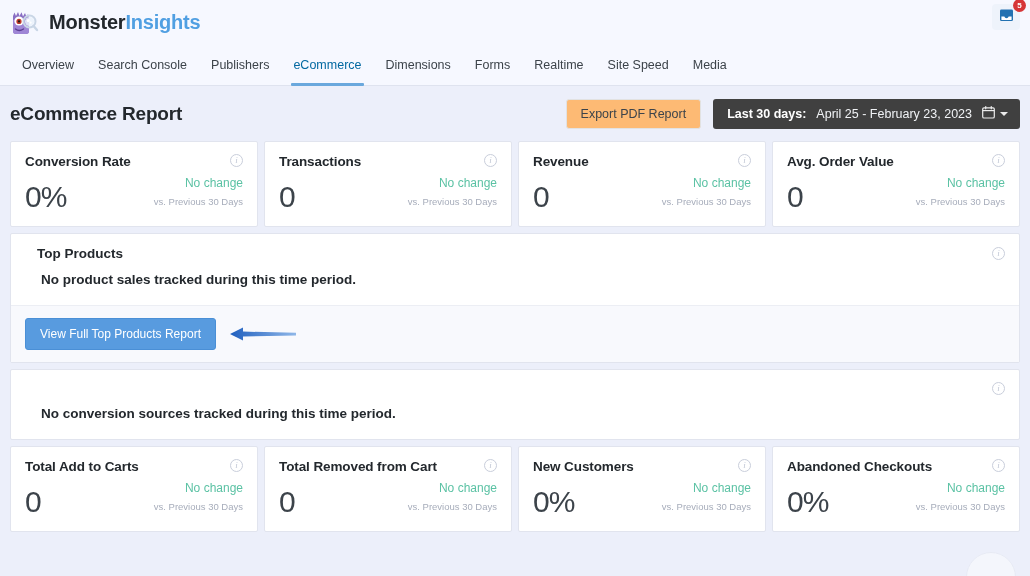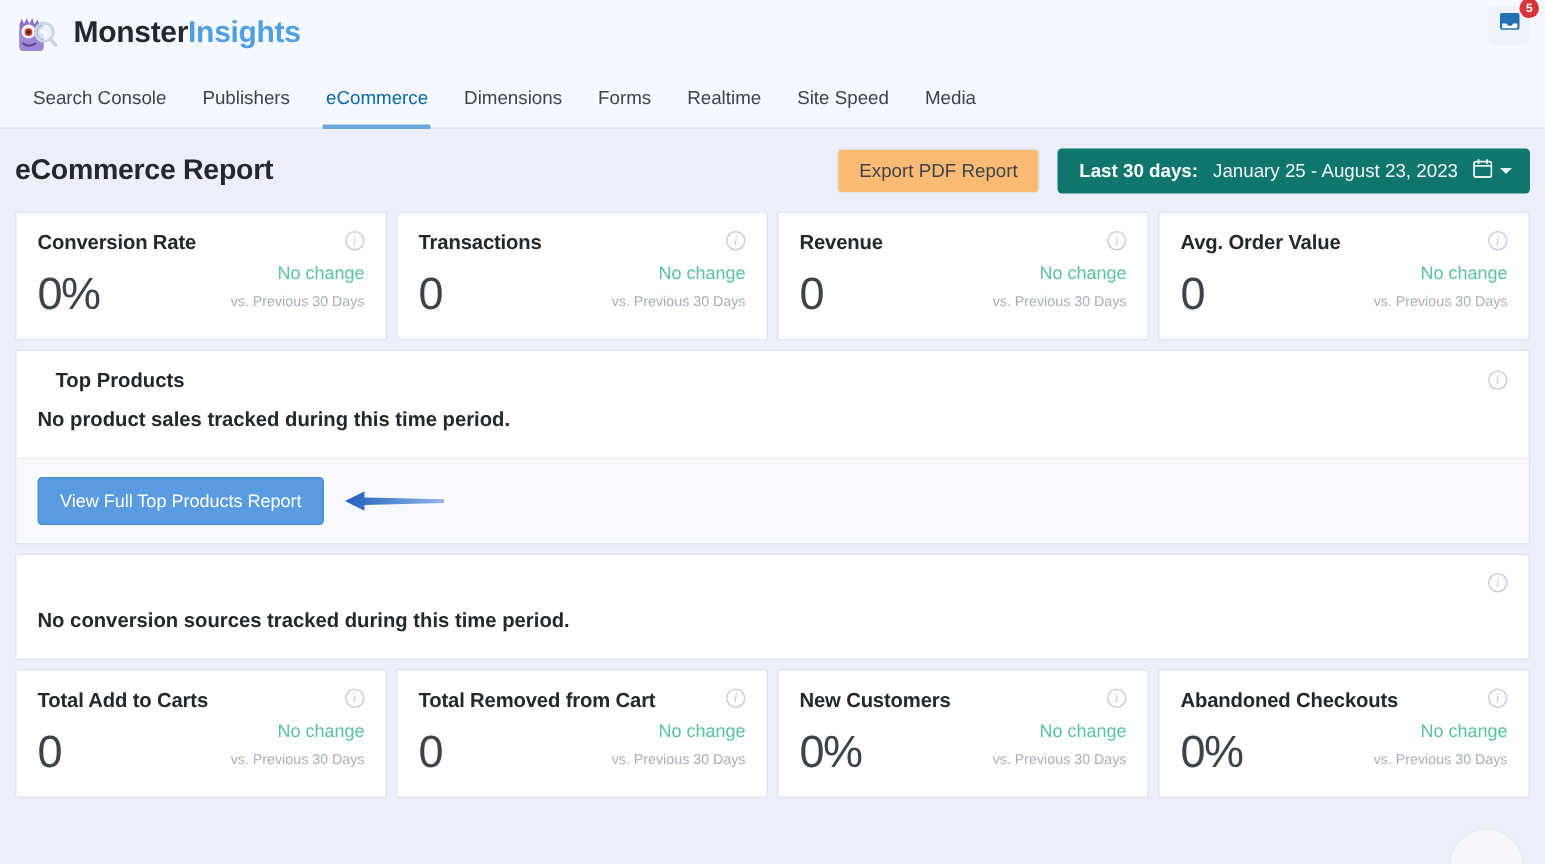--- a/index.html
+++ b/index.html
@@ -112,21 +112,21 @@
     background: #fdba74;
     border: 1px solid #e2e2e2;
     border-radius: 3px;
     font-size: 12.5px;
     color: #3c434a;
     padding: 7px 14px;
     cursor: pointer;
     font-family: inherit;
   }
   .daterange {
-    background: #0f766e;
+    background: #404040;
     border-radius: 3px;
     color: #ffffff;
     font-size: 12.5px;
     display: flex;
     align-items: center;
     gap: 10px;
     padding: 7px 12px 7px 14px;
     min-width: 285px;
     cursor: pointer;
   }
@@ -199,20 +199,21 @@
     align-items: center;
     padding: 12px 14px 11px 26px;
   }
   .panel-title {
     font-size: 13.5px;
     font-weight: bold;
     color: #23282d;
   }
   .panel-body {
     padding: 0 14px 18px 14px;
+    margin-left: 16px;
   }
   .empty-msg {
     font-size: 13.5px;
     font-weight: bold;
     color: #23282d;
   }
   .panel-foot {
     border-top: 1px solid #eceef4;
     background: #f8f9fd;
     padding: 12px 14px;
@@ -277,37 +278,38 @@
       <svg width="17" height="15" viewBox="0 0 17 15">
         <path d="M2 3 Q2 1.6 3.4 1.6 L13.6 1.6 Q15 1.6 15 3 L15 11.4 Q15 12.9 13.6 12.9 L3.4 12.9 Q2 12.9 2 11.4 Z" fill="#2271b1"></path>
         <path d="M3.4 8.6 L6.3 8.6 Q6.9 10.3 8.5 10.3 Q10.1 10.3 10.7 8.6 L13.6 8.6 L13.6 11.4 Q13.6 11.9 13.1 11.9 L3.9 11.9 Q3.4 11.9 3.4 11.4 Z" fill="#ffffff"></path>
       </svg>
     </span>
     <span class="inbox-badge">5</span>
   </div>
 </div>
 
 <div class="navbar">
+  <div class="nav-tab">Overview</div>
   <div class="nav-tab">Search Console</div>
   <div class="nav-tab">Publishers</div>
   <div class="nav-tab active">eCommerce</div>
   <div class="nav-tab">Dimensions</div>
   <div class="nav-tab">Forms</div>
   <div class="nav-tab">Realtime</div>
   <div class="nav-tab">Site Speed</div>
   <div class="nav-tab">Media</div>
 </div>
 
 <div class="report-head">
   <div class="report-title">eCommerce Report</div>
   <div class="head-actions">
     <button class="export-btn">Export PDF Report</button>
     <div class="daterange">
       <span class="lbl">Last 30 days:</span>
-      <span class="val">January 25 - August 23, 2023</span>
+      <span class="val">April 25 - February 23, 2023</span>
       <span class="cal">
         <span>
           <svg width="13" height="13" viewBox="0 0 13 13">
             <rect x="0.7" y="1.8" width="11.6" height="10.2" rx="1.3" fill="none" stroke="#ffffff" stroke-width="1.2"></rect>
             <line x1="0.7" y1="4.6" x2="12.3" y2="4.6" stroke="#ffffff" stroke-width="1.2"></line>
             <line x1="3.7" y1="0.6" x2="3.7" y2="2.8" stroke="#ffffff" stroke-width="1.2" stroke-linecap="round"></line>
             <line x1="9.3" y1="0.6" x2="9.3" y2="2.8" stroke="#ffffff" stroke-width="1.2" stroke-linecap="round"></line>
           </svg>
         </span>
         <span class="caret"></span>

